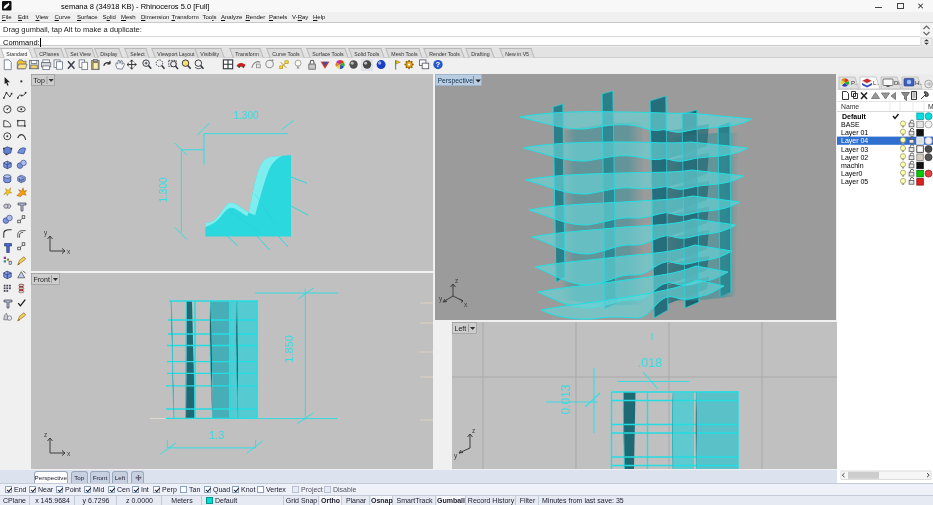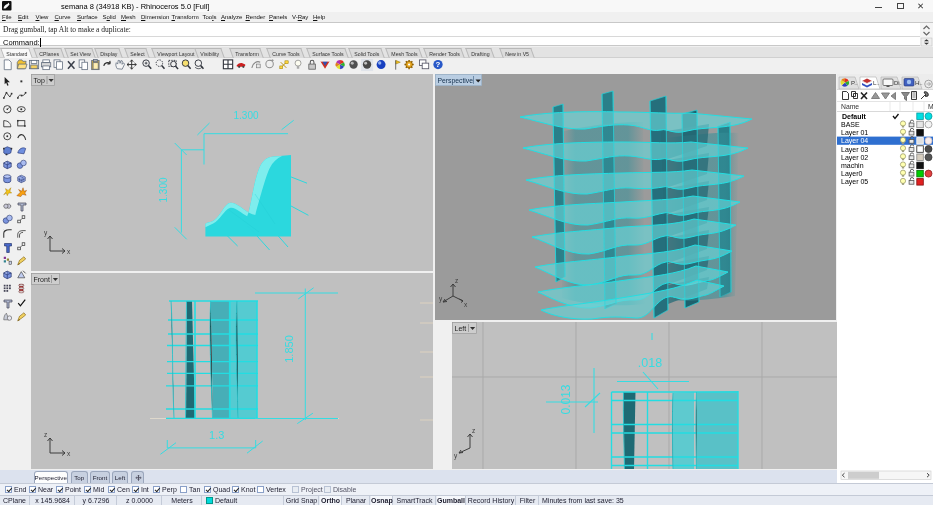--- a/index.html
+++ b/index.html
@@ -38,21 +38,21 @@
   <span class="abs" style="left:171.5px;top:1.5px;"><u>T</u>ransform</span>
   <span class="abs" style="left:202.5px;top:1.5px;">Too<u>l</u>s</span>
   <span class="abs" style="left:221px;top:1.5px;"><u>A</u>nalyze</span>
   <span class="abs" style="left:245.5px;top:1.5px;"><u>R</u>ender</span>
   <span class="abs" style="left:269px;top:1.5px;"><u>P</u>anels</span>
   <span class="abs" style="left:292px;top:1.5px;">V-<u>R</u>ay</span>
   <span class="abs" style="left:313px;top:1.5px;"><u>H</u>elp</span>
 </div>
 
 <div class="abs" style="left:0;top:22px;width:933px;height:24px;background:#fff;border-top:1px solid #c8c8c8;border-bottom:1px solid #c8c8c8;">
-  <div class="abs" style="left:3px;top:2px;font-size:7.5px;color:#222;font-family:Liberation Serif, serif;">Drag gumball, tap Alt to make a duplicate:</div>
+  <div class="abs" style="left:3px;top:2px;font-size:7.5px;color:#222;">Drag gumball, tap Alt to make a duplicate:</div>
   <div class="abs" style="left:0;top:13px;width:920px;height:1px;background:#d8d8d8;"></div>
   <div class="abs" style="left:3px;top:15px;font-size:7.5px;color:#000;">Command: <span style="border-left:1px solid #000;"></span></div>
 
   <div class="abs" style="left:920px;top:0;width:13px;height:24px;background:#f4f4f4;">
     <svg width="13" height="24">
         <path d="M3.5 6 L6.5 3 L9.5 6" stroke="#666" stroke-width="1.2" fill="none"></path>
         <path d="M3.5 9 L6.5 12 L9.5 9" stroke="#666" stroke-width="1.2" fill="none"></path>
         <rect x="1" y="15" width="11" height="8" fill="#eee" stroke="#bbb" stroke-width="0.5"></rect>
         <path d="M4 18.2 L6.5 16.2 L9 18.2 Z" fill="#333"></path>
         <path d="M4 19.8 L6.5 21.8 L9 19.8 Z" fill="#333"></path>

